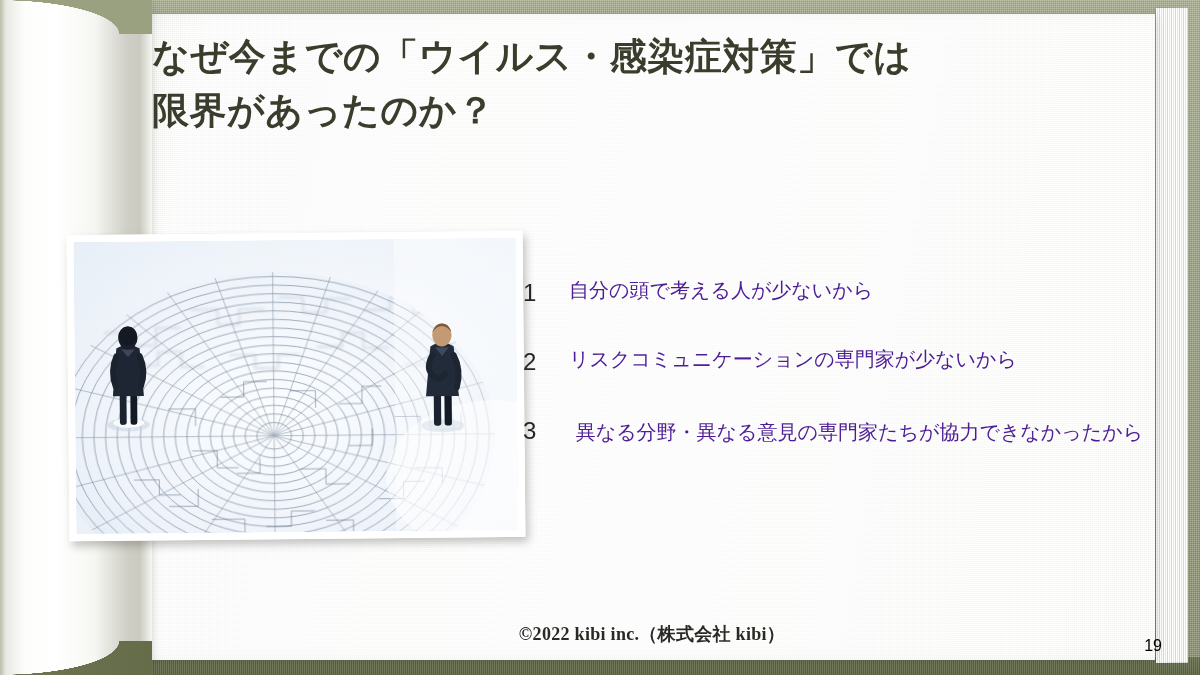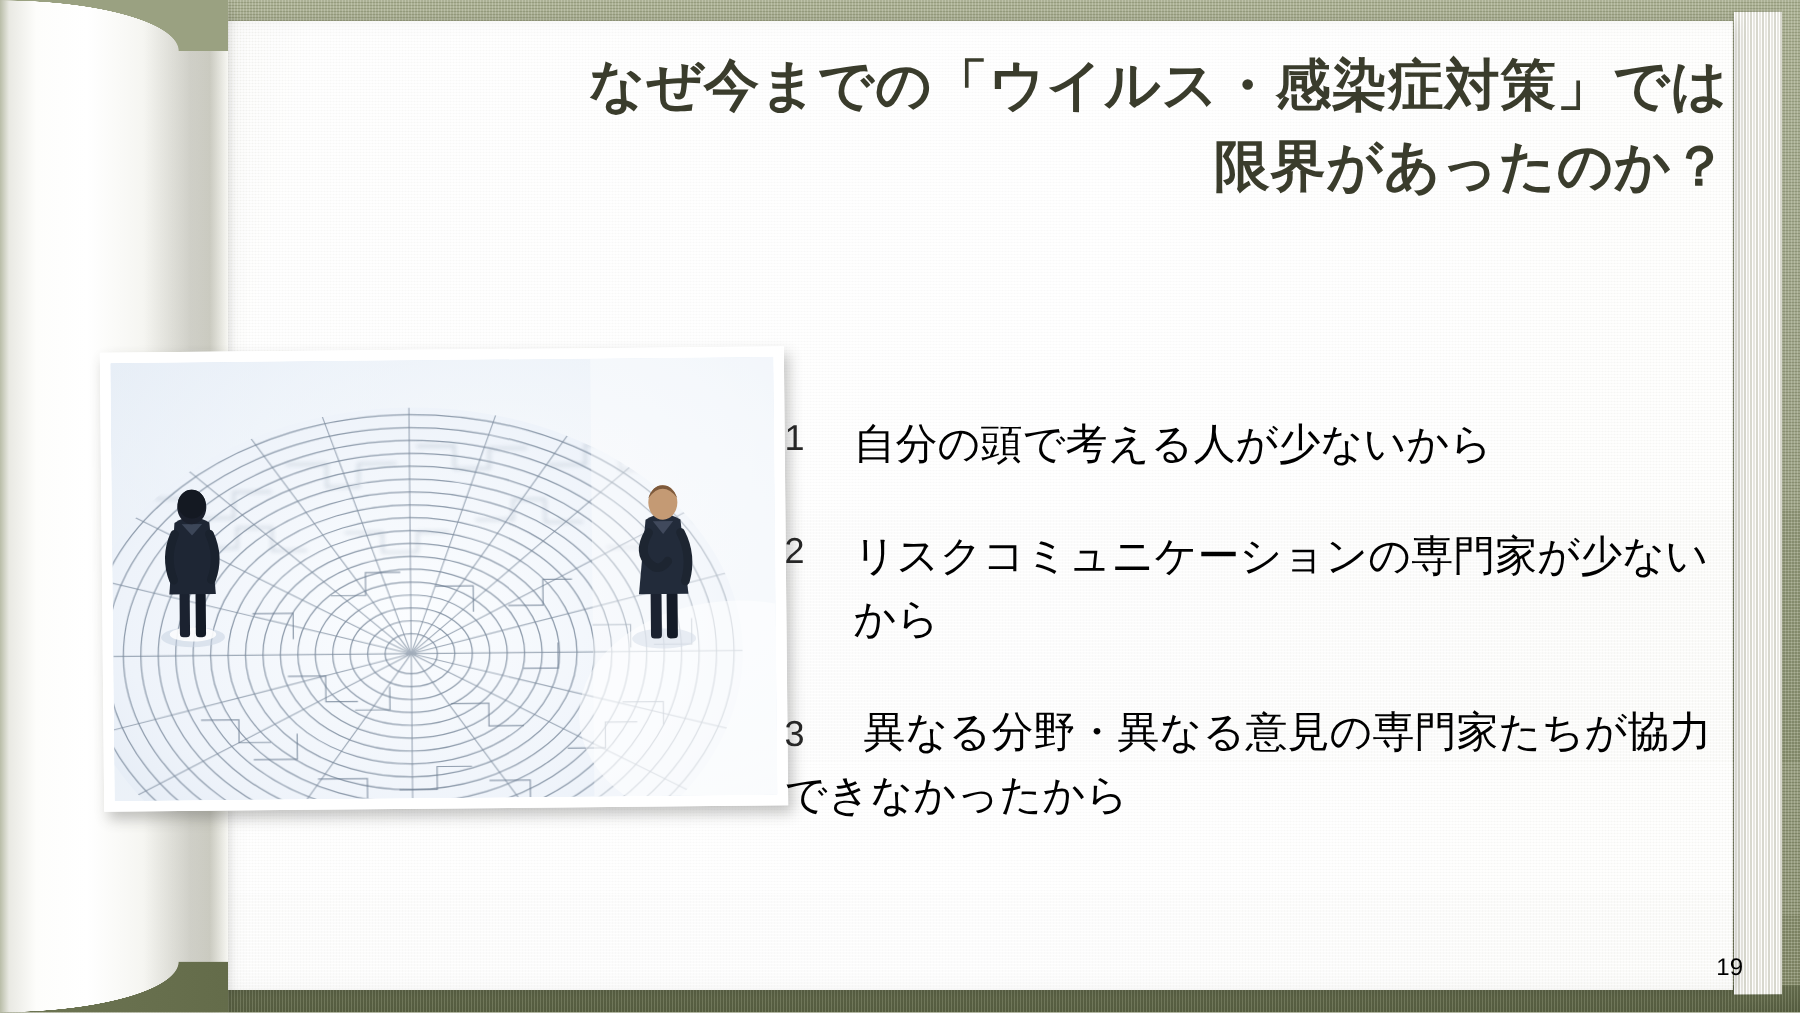--- a/index.html
+++ b/index.html
@@ -120,21 +120,21 @@
     width: 56px; height: 675px;
     background: linear-gradient(90deg, rgba(0,0,0,0.0) 0%, rgba(110,110,100,0.16) 55%, rgba(0,0,0,0.0) 100%);
   }
 
   
   .title-block {
     position: absolute;
     left: 152px;
     top: 30px;
     width: 1000px;
-    text-align: right;
+    text-align: left;
     color: #3a3c2c;
     font-weight: bold;
     font-size: 37px;
     line-height: 1.45;
     letter-spacing: 0.5px;
     white-space: pre-line;
   }
 
   
   .photo-frame {
@@ -178,22 +178,22 @@
   .list-item:last-child { margin-bottom: 12px; }
   .li-num {
     flex: 0 0 auto;
     width: 46px;
     text-align: left;
     font-size: 24px;
     color: #262626;
   }
   .li-text {
     flex: 1 1 auto;
-    font-size: 28px;
-    color: #000000;
+    font-size: 20px;
+    color: #4c1d95;
     text-indent: 0;
   }
   .list-item.wrap-item { display: block; }
   .list-item.wrap-item .li-num {
     display: inline-block;
     width: 46px;
   }
   .list-item.wrap-item .li-text {
     display: inline;
   }
@@ -410,16 +410,17 @@
       <span class="li-text">リスクコミュニケーションの専門家が少ないから</span>
     </div>
 
     <div class="list-item wrap-item">
       <span class="li-num">3</span>
       <span class="li-text">異なる分野・異なる意見の専門家たちが協力できなかったから</span>
     </div>
 
   </div>
 
+  <div class="footer">©2022 kibi inc.（株式会社 kibi）</div>
 
   <div class="page-number">19</div>
 
 </div>
 
 </body></html>

